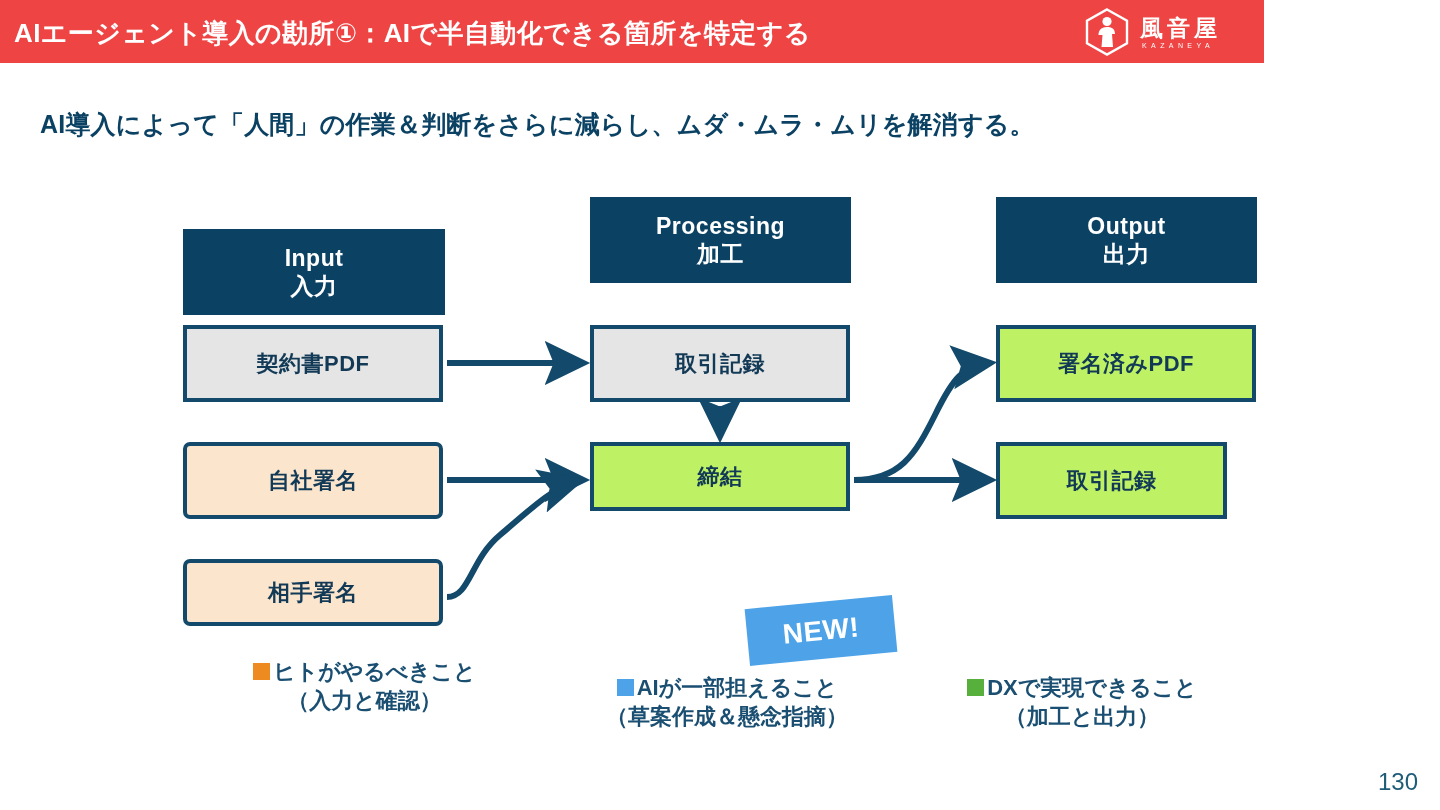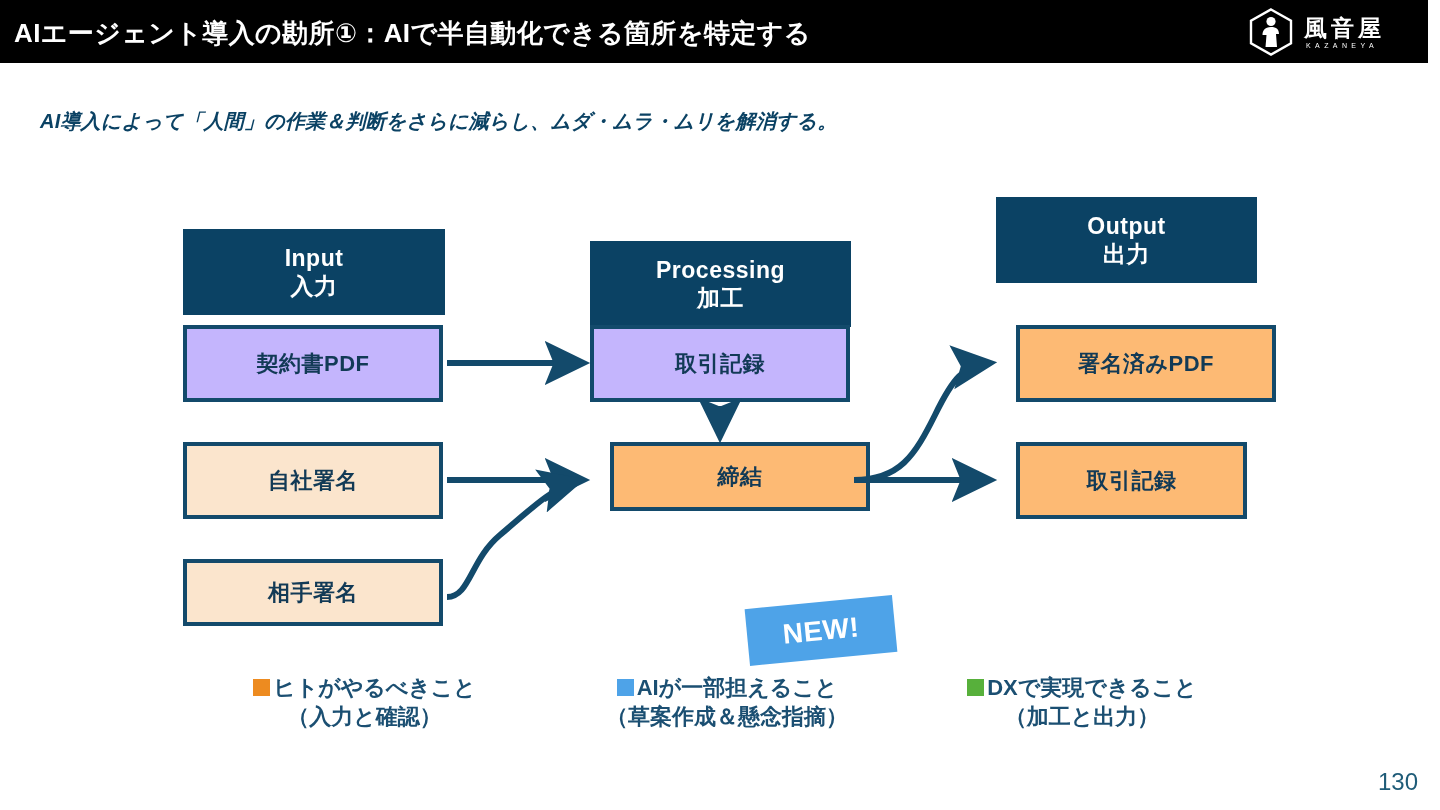--- a/index.html
+++ b/index.html
@@ -6,22 +6,22 @@
   body{
     width:1440px;height:810px;
     background:#ffffff;
     font-family:"Liberation Sans","DejaVu Sans",sans-serif;
     overflow:hidden;
     position:relative;
     color:#123A56;
   }
   
   #titlebar{
-    position:absolute;left:0;top:0;width:1428px;height:63px;
-    background:#000000;
+    position:absolute;left:0;top:0;width:1264px;height:63px;
+    background:#ef4444;
   }
   #title-text{
     position:absolute;left:14px;top:16px;
     font-size:26px;font-weight:bold;color:#ffffff;
     letter-spacing:.4px;white-space:nowrap;
   }
   
   #logo{
     position:absolute;right:22px;top:6px;
     width:160px;height:52px;
@@ -32,22 +32,22 @@
     font-size:23px;font-weight:bold;color:#ffffff;
     letter-spacing:4px;font-family:"DejaVu Sans",sans-serif;
   }
   #logo .roman{
     position:absolute;left:60px;top:36px;
     font-size:7px;color:#ffffff;letter-spacing:4.4px;
   }
   
   #subtitle{
     position:absolute;left:40px;top:108px;
-    font-size:20px;font-weight:bold;color:#0B4264;
-    letter-spacing:.2px;white-space:nowrap;font-style:italic;
+    font-size:25px;font-weight:bold;color:#0B4264;
+    letter-spacing:.2px;white-space:nowrap;
   }
   
   #diagram{position:absolute;left:0;top:0;width:1440px;height:810px;}
   .col-header{
     position:absolute;
     background:#0B4264;
     color:#ffffff;
     display:flex;align-items:center;justify-content:center;
     text-align:center;
     font-size:23px;font-weight:bold;
@@ -57,23 +57,23 @@
   .node{
     position:absolute;
     border:4px solid #134A6B;
     display:flex;align-items:center;justify-content:center;
     text-align:center;
     font-size:22px;font-weight:bold;
     color:#123A56;
     box-sizing:border-box;
     letter-spacing:.5px;
   }
-  .fill-blue{background:#c4b5fd;}
-  .fill-peach{background:#FBE5CD;}
-  .fill-green{background:#fdba74;margin-left:20px;}
+  .fill-blue{background:#e5e5e5;}
+  .fill-peach{background:#FBE5CD;border-radius:7px;}
+  .fill-green{background:#bef264;}
   
   #arrows{position:absolute;left:0;top:0;width:1440px;height:810px;pointer-events:none;}
   
   #new-badge{
     position:absolute;left:747px;top:602px;
     width:148px;height:57px;
     background:#4EA3E8;
     transform:rotate(-5.5deg);
     display:flex;align-items:center;justify-content:center;
   }
@@ -125,21 +125,21 @@
 <div id="subtitle">AI導入によって「人間」の作業＆判断をさらに減らし、ムダ・ムラ・ムリを解消する。</div>
 
 <div id="diagram">
 
   <div class="col-header" style="left:183px;top:197px;width:262px;height:86px;margin-top:32px;">
     <div>
       <div>Input</div>
       <div>入力</div>
     </div>
   </div>
-  <div class="col-header" style="left:590px;top:197px;width:261px;height:86px;margin-top:44px;">
+  <div class="col-header" style="left:590px;top:197px;width:261px;height:86px;">
     <div>
       <div>Processing</div>
       <div>加工</div>
     </div>
   </div>
   <div class="col-header" style="left:996px;top:197px;width:261px;height:86px;">
     <div>
       <div>Output</div>
       <div>出力</div>
     </div>
@@ -176,21 +176,21 @@
       <path d="M854,480 C900,480 915,455 935,415 C953,378 963,366 990,363"></path>
     </g>
   </svg>
 
   <div id="new-badge">
     <span>NEW!</span>
   </div>
 
 </div>
 
-<div class="legend-item" style="left:222px;top:674px;width:285px;">
+<div class="legend-item" style="left:222px;top:658px;width:285px;">
   <span class="swatch" style="background:#ED8B20;"></span><span>ヒトがやるべきこと</span>
   <span class="legend-line2">（入力と確認）</span>
 </div>
 
 <div class="legend-item" style="left:572px;top:674px;width:310px;">
   <span class="swatch" style="background:#4EA3E8;"></span><span>AIが一部担えること</span>
   <span class="legend-line2">（草案作成＆懸念指摘）</span>
 </div>
 
 <div class="legend-item" style="left:937px;top:674px;width:290px;">

